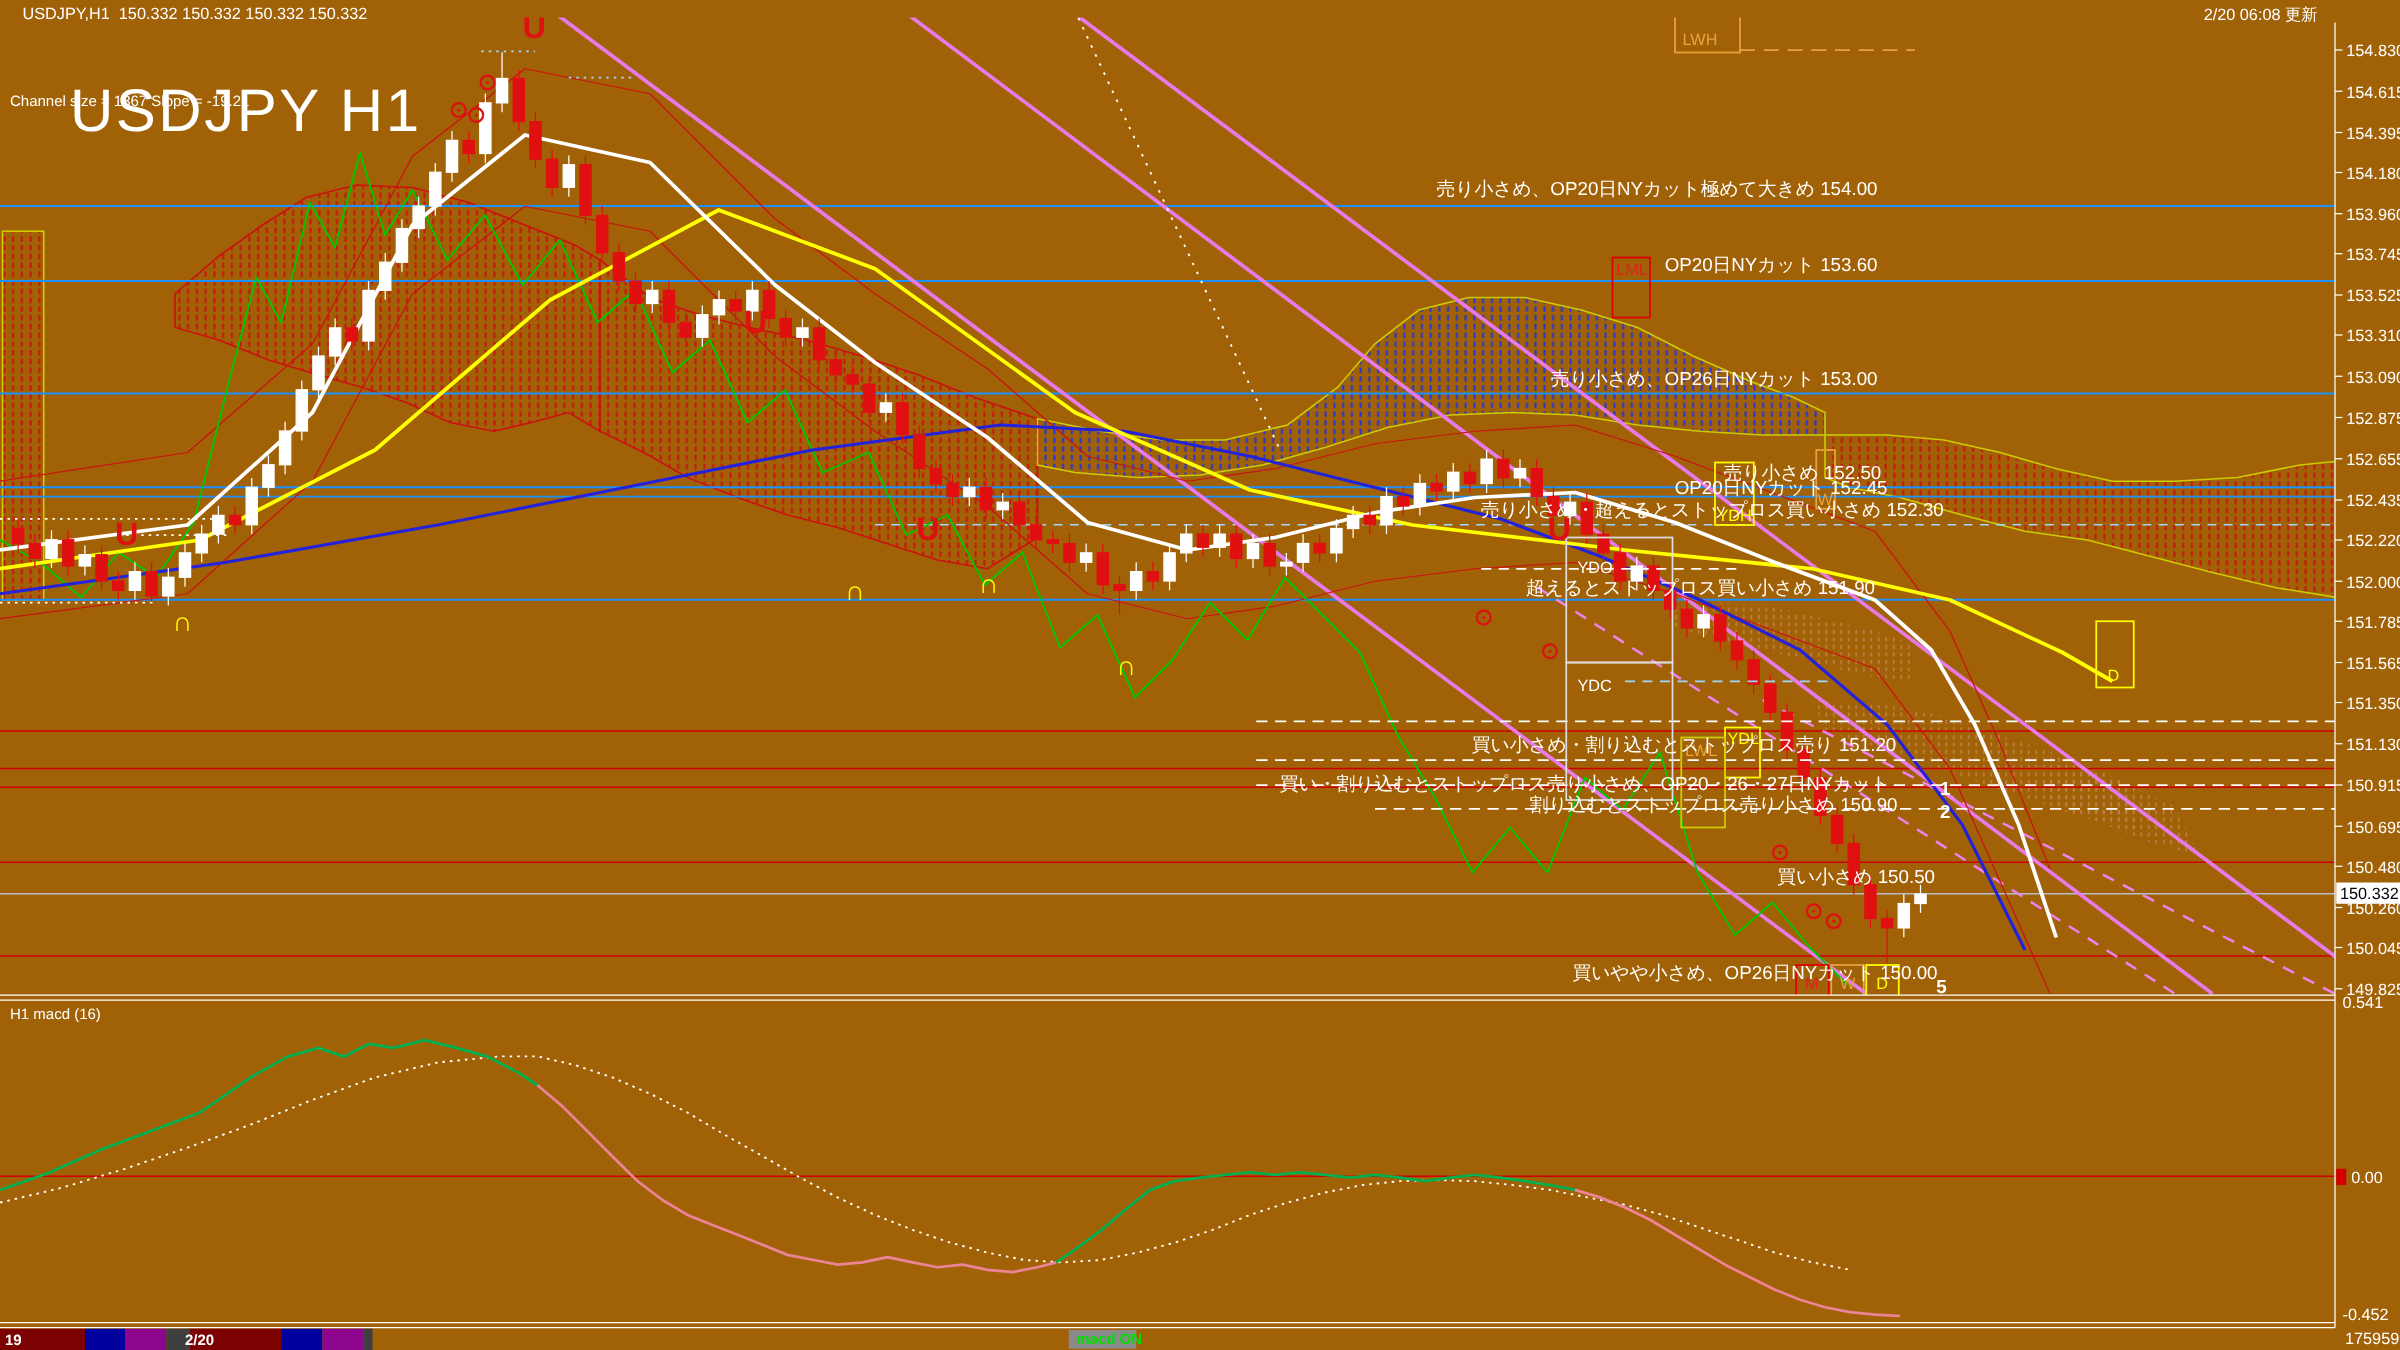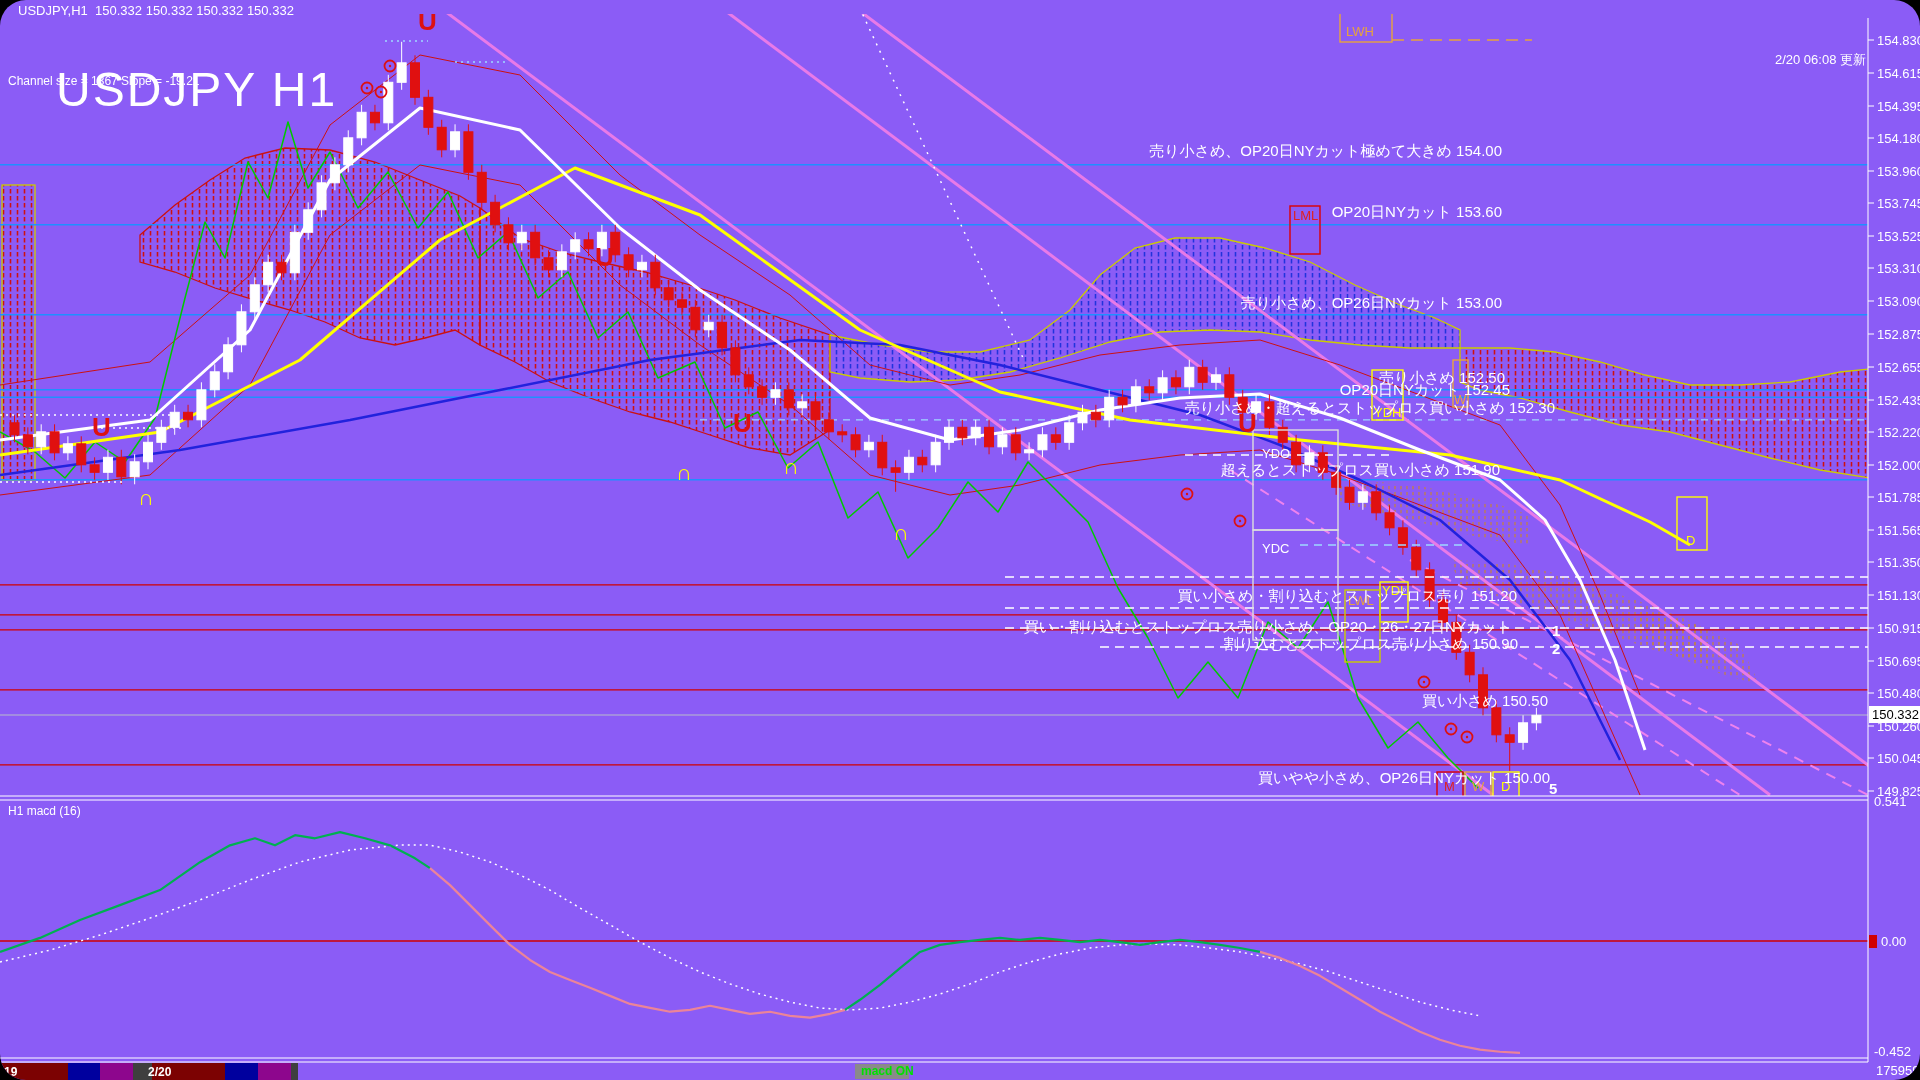--- a/index.html
+++ b/index.html
@@ -1,20 +1,20 @@
 <!DOCTYPE html>
 <html><head>
 <meta charset="utf-8">
 <style>
   html,body{margin:0;padding:0;background:#000;}
-  #stage{position:relative;width:1920px;height:1080px;background:#8b5cf6;overflow:hidden;
-         font-family:"Liberation Sans",sans-serif;border-radius:26px;}
+  #stage{position:relative;width:1920px;height:1080px;background:#a16207;overflow:hidden;
+         font-family:"Liberation Sans",sans-serif;}
   .hdr{position:absolute;top:3px;color:#fff;font-size:13px;white-space:pre;}
   #hdr-left{left:18px;}
-  #hdr-right{right:54px;margin-top:48px;}
+  #hdr-right{right:66px;}
   #watermark{position:absolute;left:56px;top:62px;color:#fff;font-size:48px;letter-spacing:2px;text-align:right;}
   #channel-label{position:absolute;left:8px;top:74px;color:#fff;font-size:12px;}
   #macd-label{position:absolute;left:8px;top:804px;color:#fff;font-size:12px;}
   svg{position:absolute;left:0;top:0;}
   text{font-family:"Liberation Sans",sans-serif;}
 </style>
 </head>
 <body>
 
 <div id="stage">

